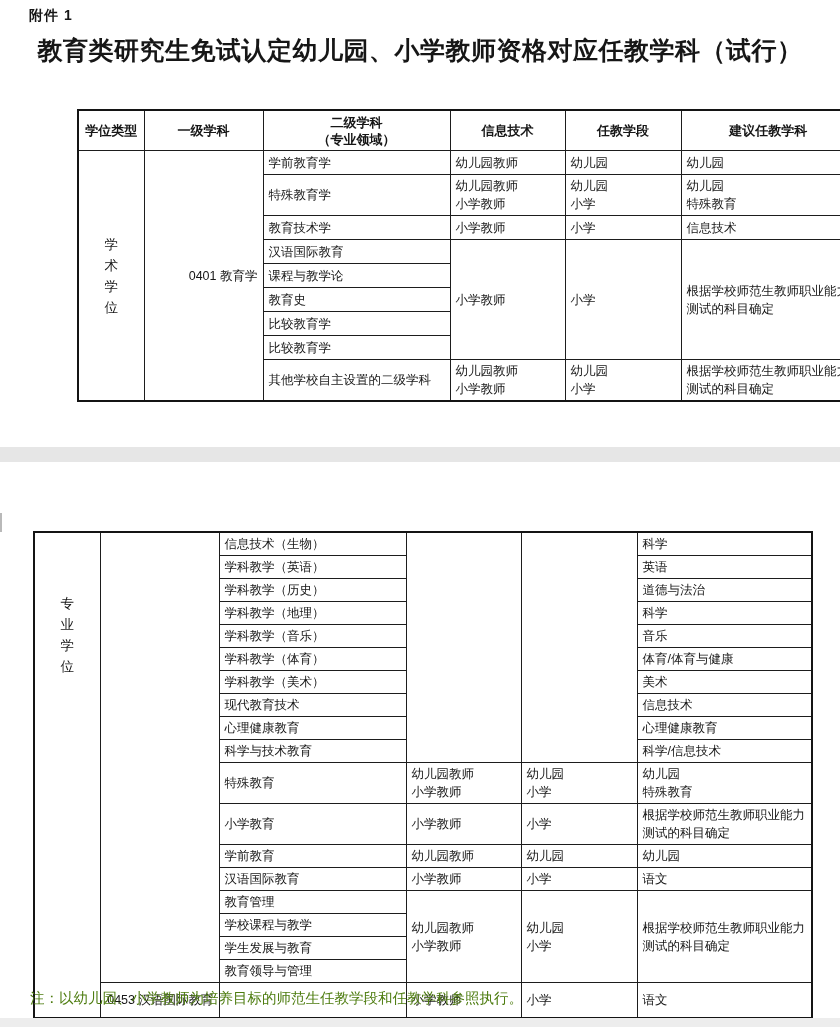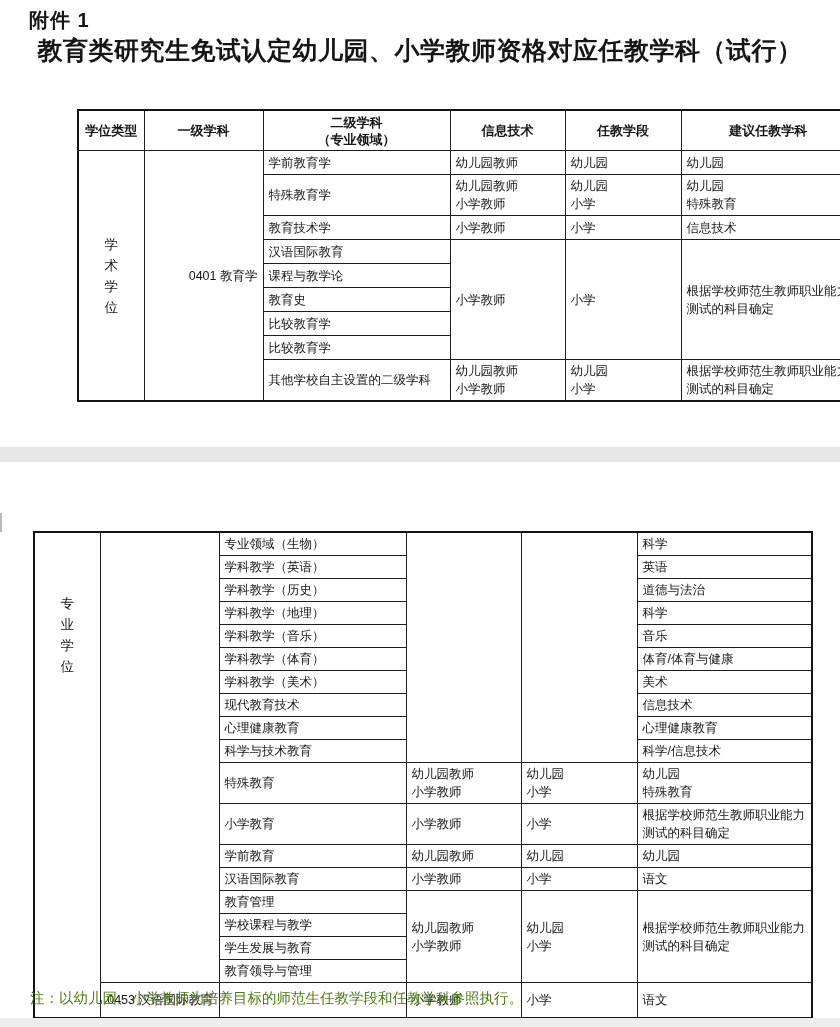--- a/index.html
+++ b/index.html
@@ -1,21 +1,21 @@
 <!DOCTYPE html>
 <html><head>
 <meta charset="utf-8">
 <style>
   html,body{margin:0;padding:0;}
   body{
     width:840px;height:1027px;position:relative;background:#ffffff;
     font-family:"Liberation Sans","DejaVu Sans",sans-serif;color:#161616;
     -webkit-font-smoothing:antialiased;
   }
-  .attachment{position:absolute;top:7px;left:9px;font-size:20px;font-weight:bold;letter-spacing:1px;padding-left:20px;}
+  .attachment{position:absolute;top:7px;left:9px;font-size:14px;font-weight:bold;letter-spacing:1px;padding-left:20px;}
   .title{position:absolute;top:34px;left:0;width:840px;margin:0;text-align:center;
          font-size:25px;font-weight:bold;letter-spacing:0.5px;}
   table{border-collapse:collapse;table-layout:fixed;position:absolute;left:33px;width:778px;
         border:2px solid #141414;background:#fff;}
   #t1{top:109px;margin-left:44px;}
   #t2{top:531px;}
   td,th{border:1px solid #1d1d1d;overflow:hidden;white-space:pre-line;}
   th{font-size:13px;font-weight:bold;text-align:center;line-height:17px;height:37px;padding:1px 2px;}
   td{font-size:12.5px;line-height:18px;padding:2px 5px;vertical-align:middle;text-align:left;}
   #t1 tbody tr{height:24px;}
@@ -125,21 +125,21 @@
       <col style="width:116px">
       <col style="width:175px">
   </colgroup>
   <tbody>
       <tr>
         <td rowspan="19" class="col0 vert">专
 业
 学
 位</td>
         <td rowspan="18" class="col1"></td>
-        <td class="col2">专业领域（生物）</td>
+        <td class="col2">信息技术（生物）</td>
         <td rowspan="10" class="col3"></td>
         <td rowspan="10" class="col4"></td>
         <td class="col5">科学</td>
       </tr>
       <tr>
         <td class="col2">学科教学（英语）</td>
         <td class="col5">英语</td>
       </tr>
       <tr>
         <td class="col2">学科教学（历史）</td>

